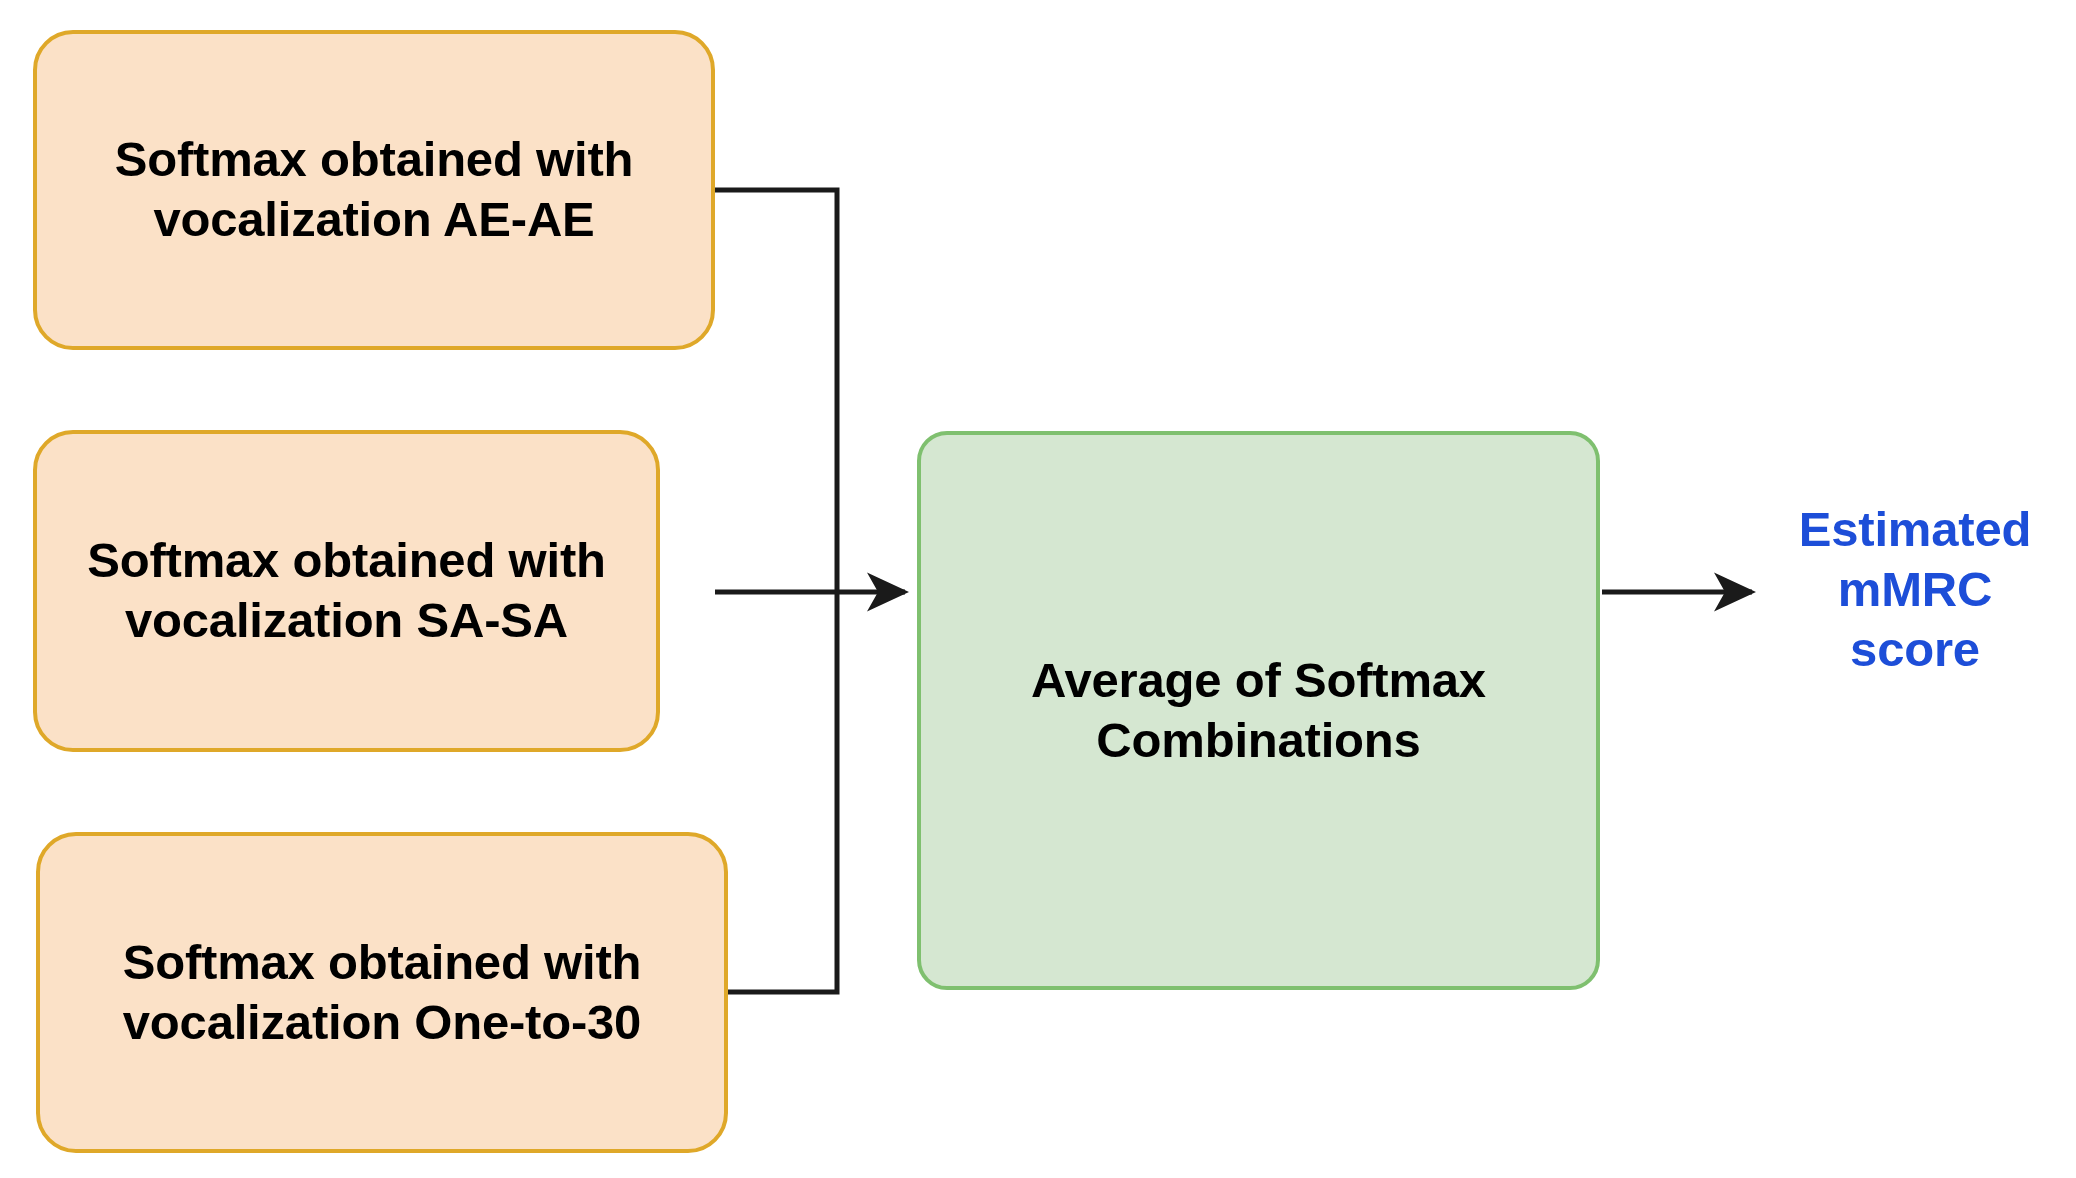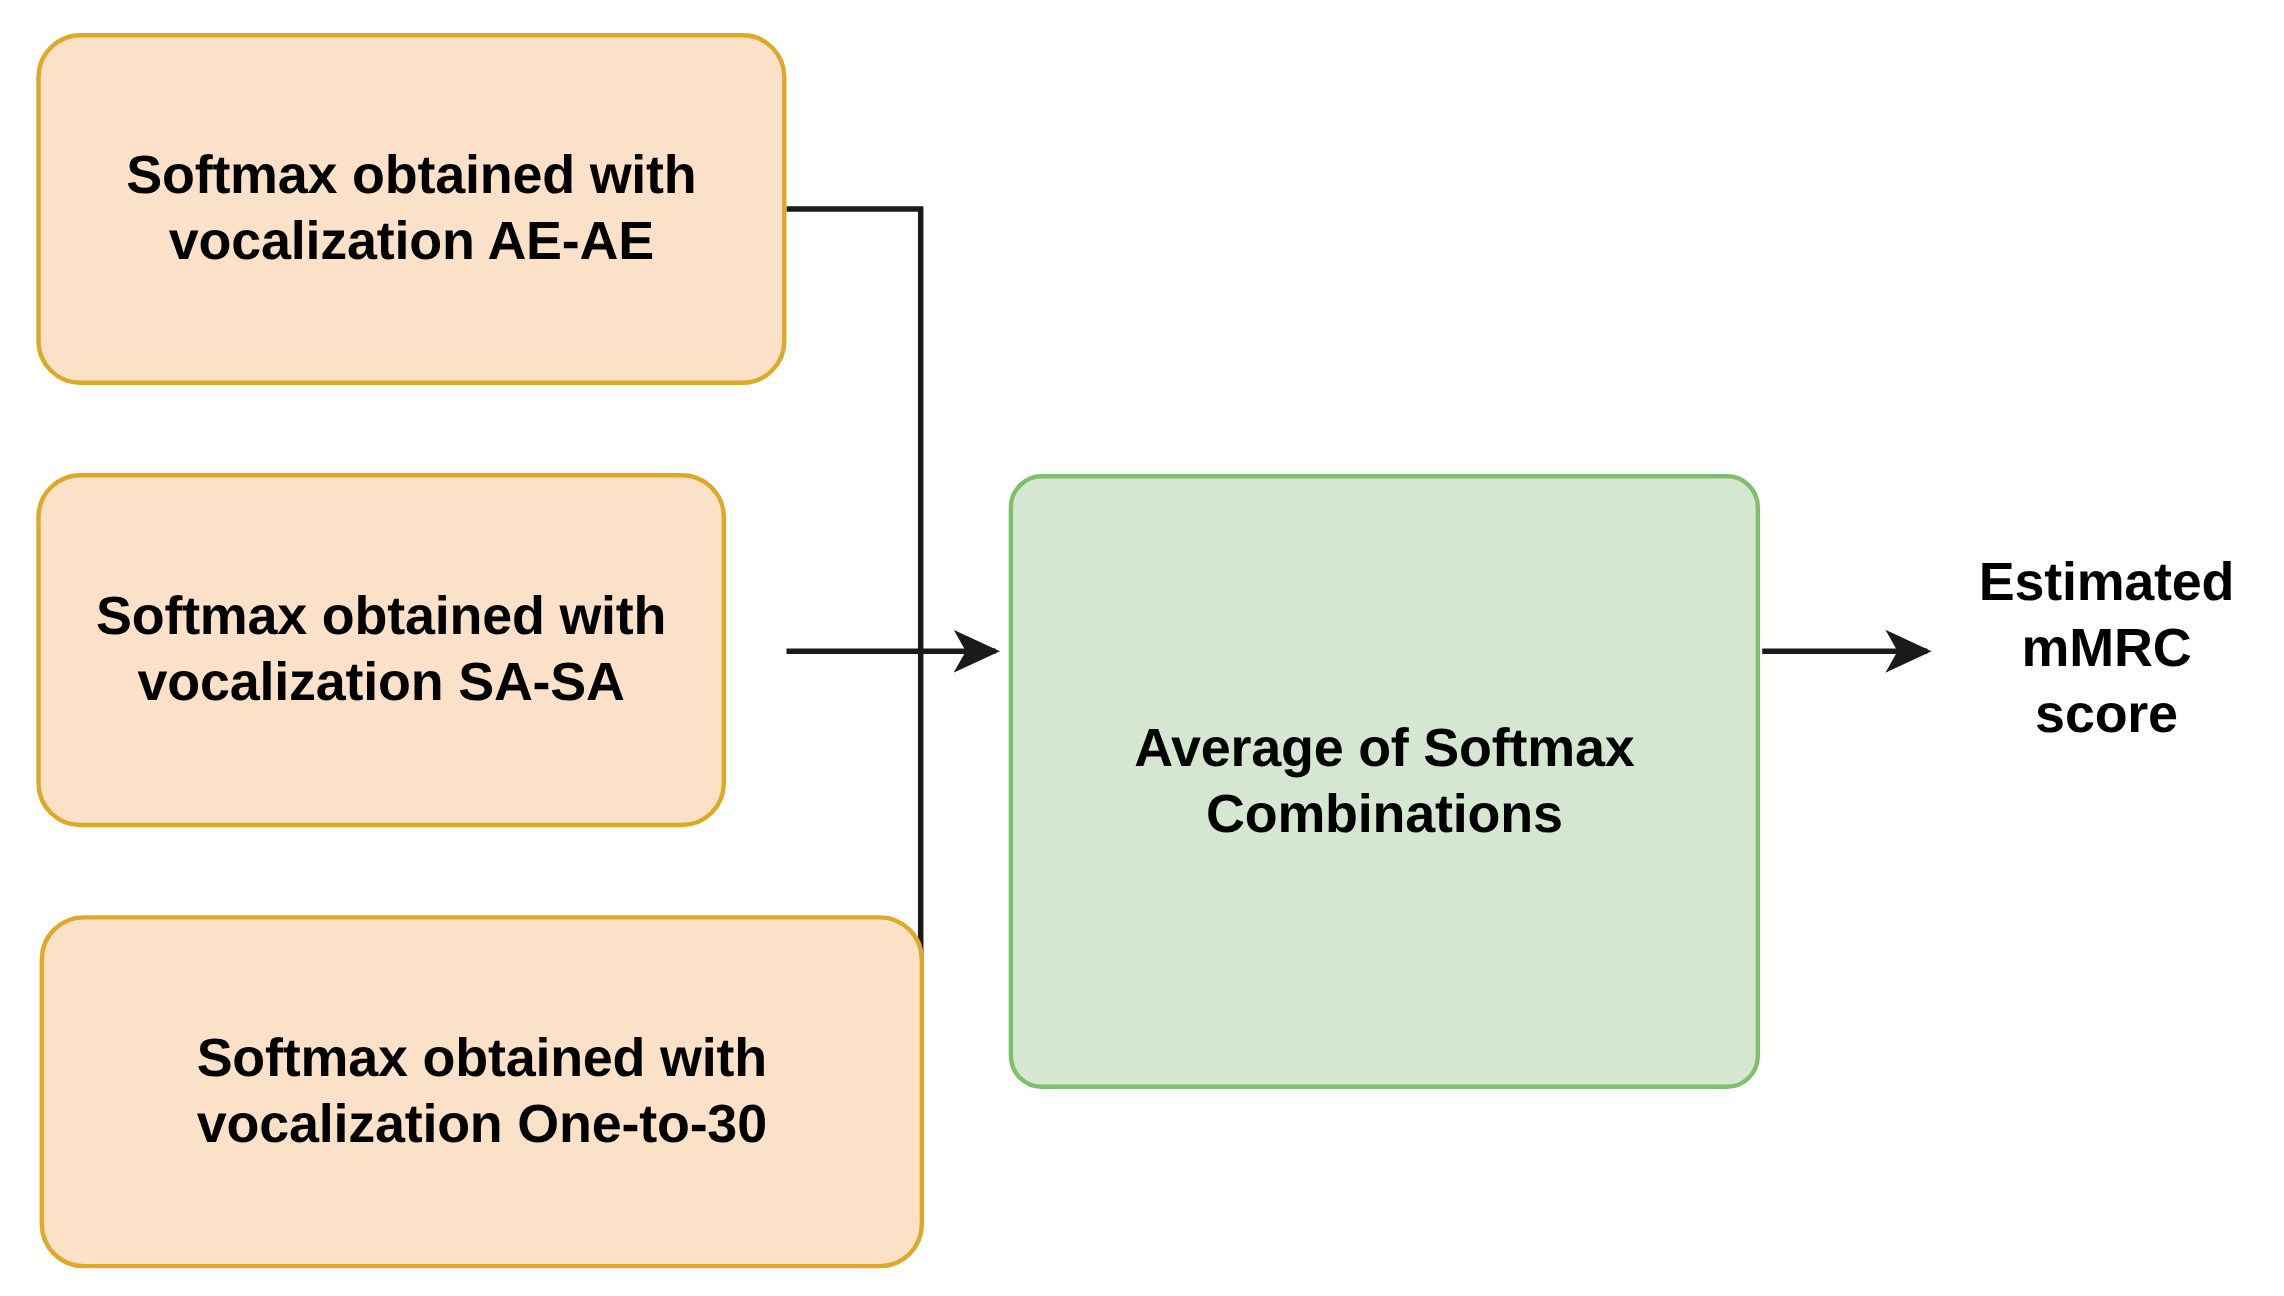--- a/index.html
+++ b/index.html
@@ -61,21 +61,21 @@
   #box-softmax-sa-sa {
     left: 33px;
     top: 430px;
     width: 627px;
     height: 322px;
   }
   
   #box-softmax-one-to-30 {
     left: 36px;
     top: 832px;
-    width: 804px;
+    width: 692px;
     height: 321px;
   }
   
   #box-average-softmax {
     left: 917px;
     top: 431px;
     width: 683px;
     height: 559px;
   }
 
@@ -85,21 +85,21 @@
     left: 1770px;
     top: 455px;
     width: 290px;
     height: 270px;
     display: flex;
     align-items: center;
     justify-content: center;
     text-align: center;
     font-size: 49px;
     font-weight: bold;
-    color: #000000;
+    color: #1d4ed8;
     line-height: 1.22;
     letter-spacing: -0.2px;
   }
 
   
   #connectors {
     position: absolute;
     left: 0;
     top: 0;
     width: 2076px;

